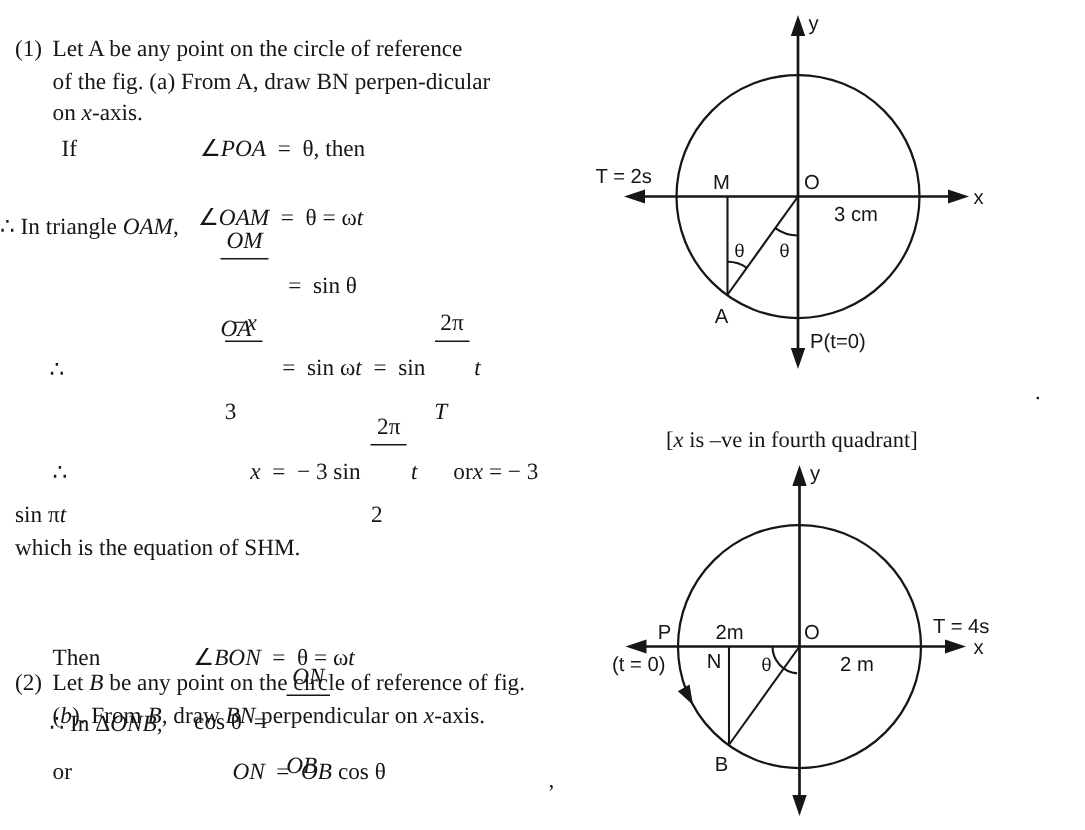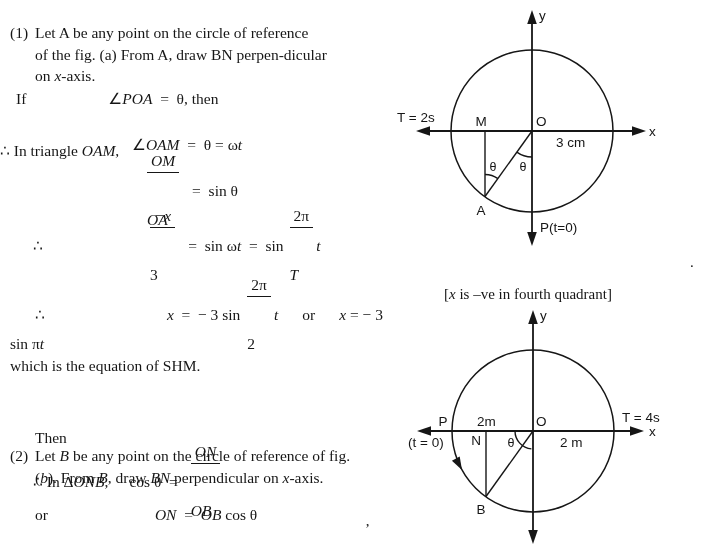--- a/index.html
+++ b/index.html
@@ -31,21 +31,21 @@
 <div id="doc">
 
   <div class="abs hang" style="left:10px; top:22px;">
     <span class="line num">(1)</span>
     <div class="line body"><span>Let A be any point on the circle of reference</span></div>
     <div class="line body"><span>of the fig. (a) From A, draw BN perpen-dicular</span></div>
     <div class="line body"><span>on </span><span class="it">x</span><span>-axis.</span></div>
   </div>
 
   <div class="row" style="left:0; top:90px;">
-    <span style="margin-left:16px;">If</span>
+    <span style="margin-left:41px;">If</span>
     <span style="margin-left:82px;"><span>∠</span><span class="it">POA</span><span>  =  θ, then</span></span>
   </div>
 
   <div class="row" style="left:0; top:115px;">
     <span style="margin-left:132px;margin-top:21px;"><span>∠</span><span class="it">OAM</span><span>  =  θ = ω</span><span class="it">t</span></span>
   </div>
 
   <div class="row" style="left:0; top:142px;">
     <span style=""><span>∴ In triangle </span><span class="it">OAM</span><span>,</span></span>
   </div>
@@ -74,34 +74,35 @@
 
   <div class="row" style="left:0; top:293px; height:44px;">
     <span style="margin-left:35px;">∴</span>
     <span style="margin-left:122px;"><span class="it">x</span><span>  =  − 3 sin</span></span>
     <span class="frac" style="margin-left:7px;">
       <span class="top">2π</span>
       <span class="bot">2</span>
     </span>
     <span style="margin-left:3px;"><span class="it">t</span></span>
     <span style="margin-left:24px;">or</span>
-    <span style="margin-left:24px;"><span class="it">x</span><span> = − 3</span></span>
+    <span style=""><span class="it">x</span><span> = − 3</span></span>
   </div>
 
   <div class="line abs" style="left:10px; top:333px;"><span>sin π</span><span class="it">t</span></div>
   <div class="line abs" style="left:10px; top:355px;"><span>which is the equation of SHM.</span></div>
 
   <div class="abs hang" style="left:10px; top:380px;">
     <span class="line num">(2)</span>
     <div class="line body" style="line-height:22px;"><span>Let </span><span class="it">B</span><span> be any point on the circle of reference of fig.</span></div>
     <div class="line body" style="line-height:22px;"><span>(</span><span class="it">b</span><span>). From </span><span class="it">B</span><span>, draw </span><span class="it">BN</span><span> perpendicular on </span><span class="it">x</span><span>-axis.</span></div>
   </div>
 
   <div class="row" style="left:0; top:429px;justify-content:space-between;">
     <span style="margin-left:35px;">Then</span>
+    <span style="margin-left:62px;"><span>∠</span><span class="it">BON</span><span>  =  θ = ω</span><span class="it">t</span></span>
   </div>
 
   <div class="row" style="left:0; top:460px; height:44px;">
     <span style="margin-left:33px;"><span>∴ In Δ</span><span class="it">ONB</span><span>,</span></span>
     <span style="margin-left:21px;"><span>cos θ  =</span></span>
     <span class="frac" style="margin-left:13px;">
       <span class="top it">ON</span>
       <span class="bot it">OB</span>
     </span>
   </div>

